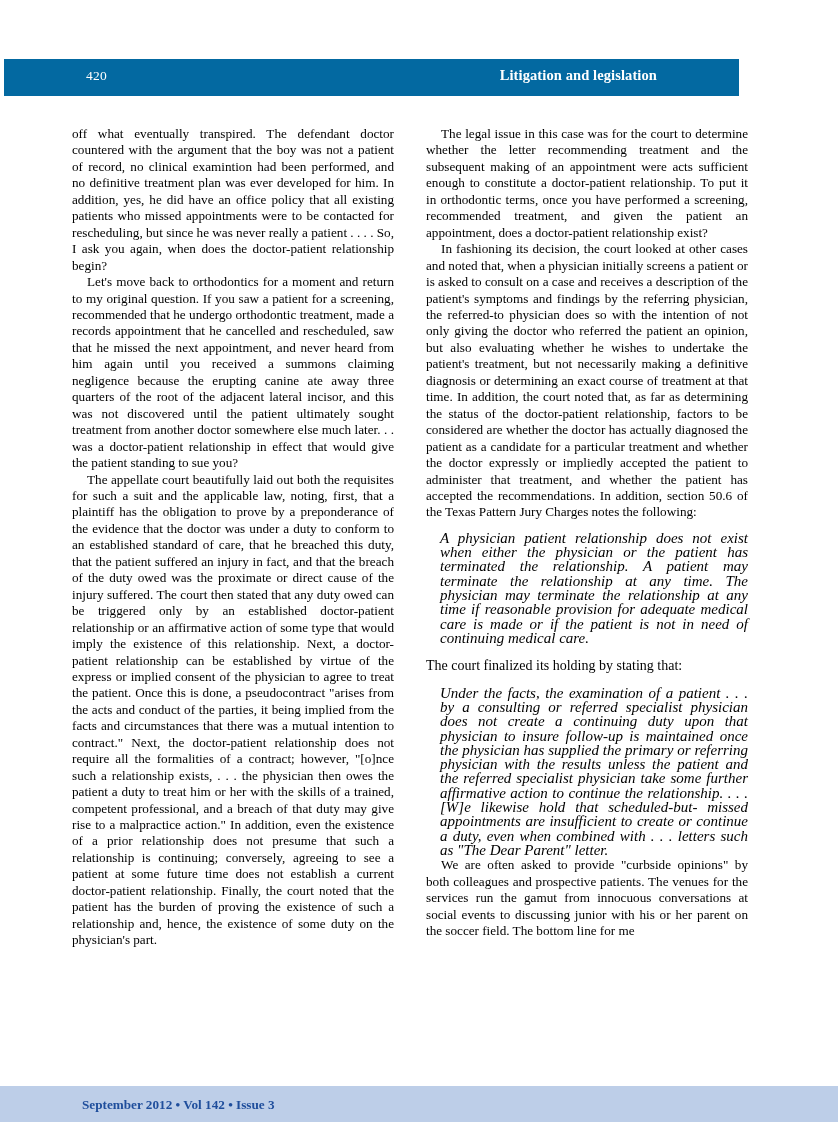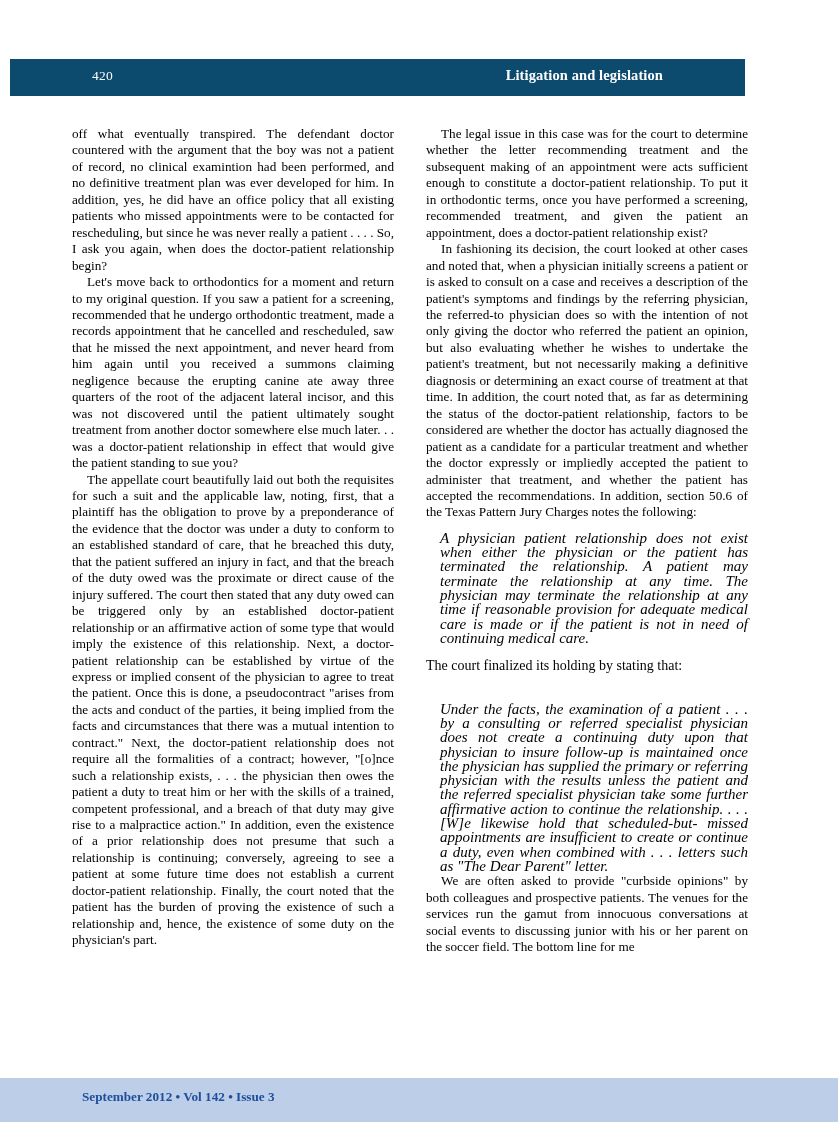--- a/index.html
+++ b/index.html
@@ -17,25 +17,25 @@
   }
   .page {
     position: absolute;
     inset: 0;
     background: #ffffff;
   }
 
   
   .running-head {
     position: absolute;
-    left: 10px;
+    left: 4px;
     top: 59px;
     width: 735px;
     height: 37px;
-    background: #0c4a6e;
+    background: #0369a1;
     color: #ffffff;
   }
   .running-head .folio {
     position: absolute;
     left: 82px;
     top: 9px;
     font-size: 13.5px;
     font-family: "Liberation Serif", "DejaVu Serif", serif;
     letter-spacing: .2px;
   }
@@ -93,40 +93,40 @@
   p.lead-in {
     margin: 12px 0 0 0;
     font-size: 14px;
     line-height: 16.45px;
     text-align: left;
     text-indent: 0;
     color: #000000;
   }
 
   .extract + .lead-in { margin-top: 13px; }
-  .lead-in + .extract { margin-top: 27px; }
+  .lead-in + .extract { margin-top: 11px; }
 
   h2.section-head {
     margin: 18px 0 0 0;
     font-family: "Liberation Sans", "DejaVu Sans", sans-serif;
     font-size: 11.6px;
     font-weight: normal;
     letter-spacing: .35px;
     color: #2f6fba;
     text-transform: uppercase;
   }
   h2.section-head + p.body-par { margin-top: 11px; }
 
   
   .page-footer {
     position: absolute;
     left: 0;
     bottom: 0;
     width: 838px;
-    height: 44px;
+    height: 36px;
     background: #bdcee8;
     color: #1f4e9c;
   }
   .page-footer .issue-line {
     position: absolute;
     left: 82px;
     top: 11px;
     font-size: 13.2px;
     font-weight: bold;
     font-family: "Liberation Serif", "DejaVu Serif", serif;

